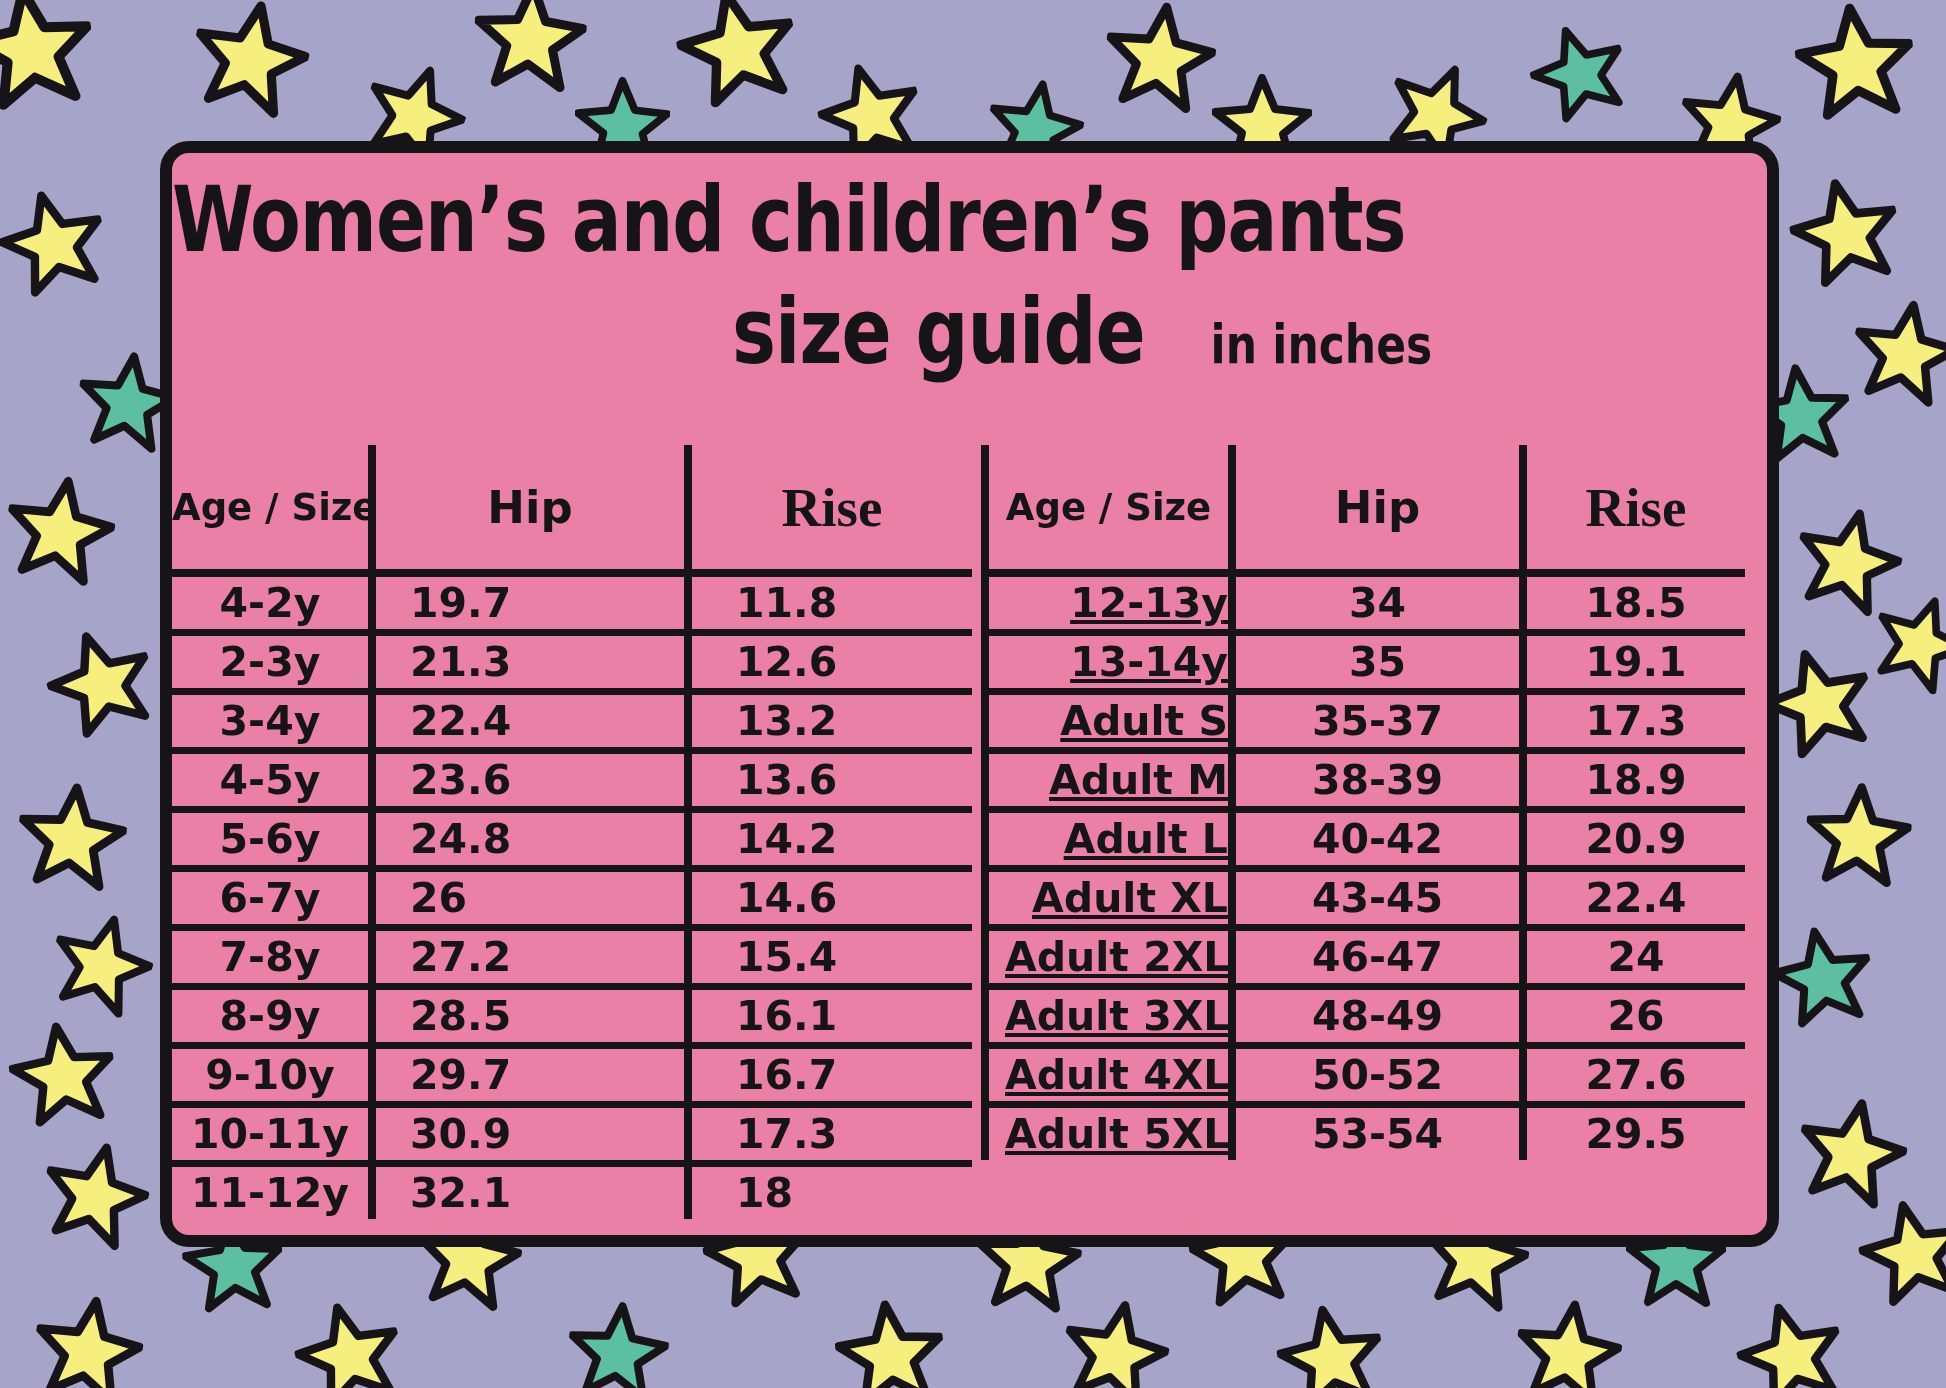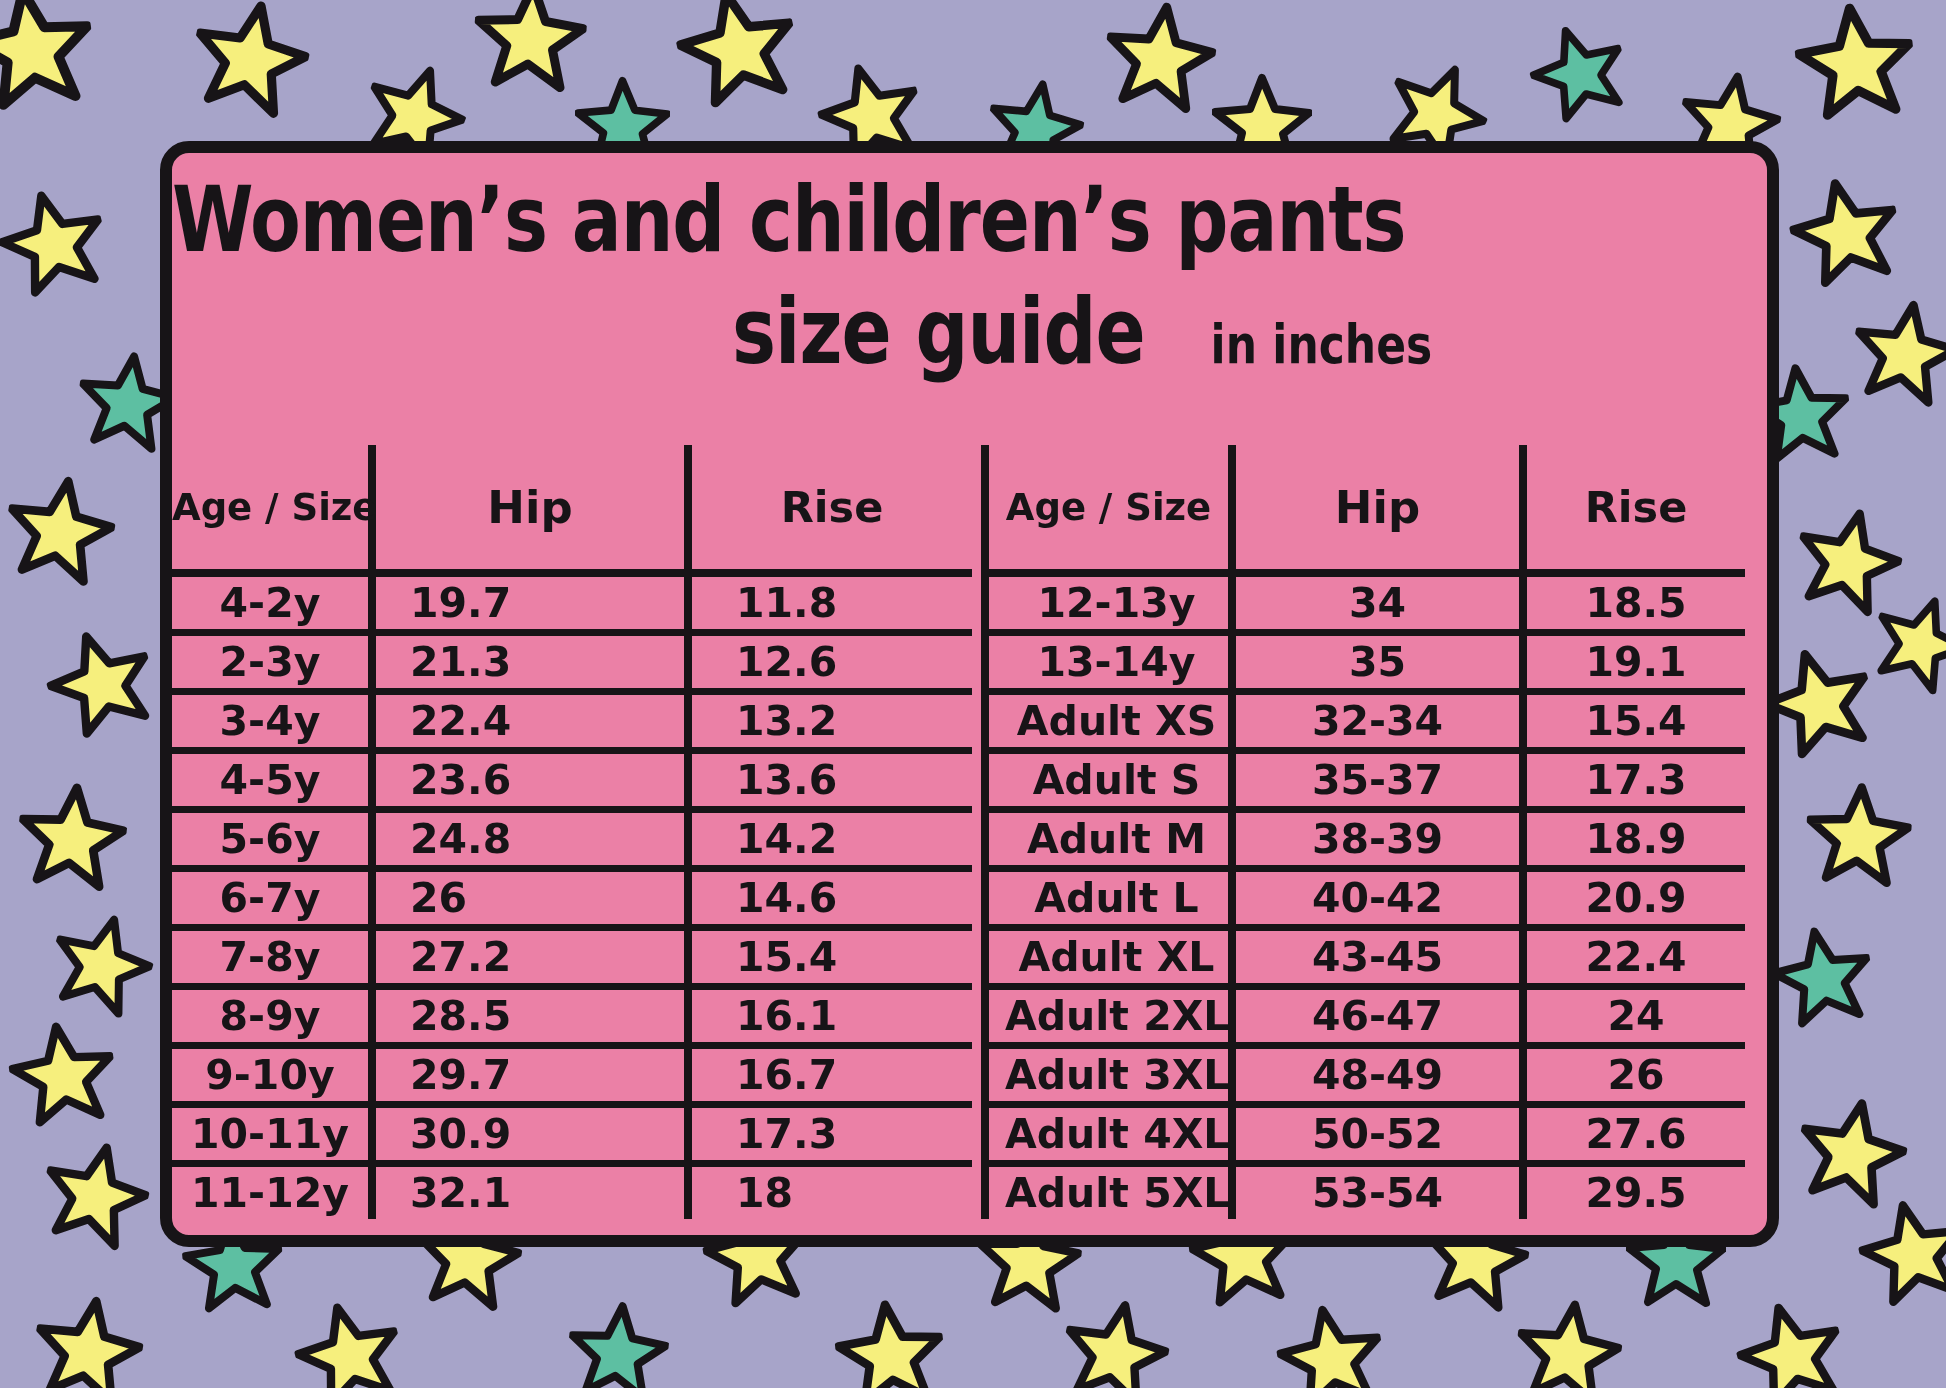--- a/index.html
+++ b/index.html
@@ -53,37 +53,37 @@
     padding:0;font-weight:700;white-space:nowrap;overflow:visible;
     vertical-align:middle;
   }
   .size-table thead th{
     height:124px;
     border-bottom:8px solid var(--ink);
     text-align:center;
   }
   .size-table thead th.h-age{font-size:37px;}
   .size-table thead th.h-hip{font-size:45px;}
-  .size-table thead th.h-rise{font-size:43px;}
+  .size-table thead th.h-rise{font-size:55px;font-family:Liberation Serif, serif;}
 
   .size-table td{height:52px;font-size:41px;border-bottom:7px solid var(--ink);}
   .size-table tbody tr:last-child td{border-bottom:none;margin-left:30px;}
 
   .size-table th:nth-child(2),.size-table td:nth-child(2),
   .size-table th:nth-child(3),.size-table td:nth-child(3){
     border-left:8px solid var(--ink);
   }
   table.right-table th:first-child,table.right-table td:first-child{
     border-left:8px solid var(--ink);
   }
 
   table.left-table td:nth-child(1){text-align:center;}
   table.left-table td:nth-child(2){text-align:left;padding-left:34px;}
   table.left-table td:nth-child(3){text-align:left;padding-left:44px;}
-  table.right-table td:nth-child(1){text-align:center;padding-left:16px;}
+  table.right-table td:nth-child(1){text-align:right;padding-left:16px;text-decoration:underline;}
   table.right-table td:nth-child(2){text-align:center;}
   table.right-table td:nth-child(3){text-align:center;}
 </style>
 </head>
 <body>
 
 <div class="stars-layer" id="stars-layer">
     <div class="star" style="left: -32.5px; top: -17.5px; width: 125px; height: 125px; transform: rotate(-8deg); color: rgb(246, 239, 125);">
       <svg viewBox="0 0 100 100" xmlns="http://www.w3.org/2000/svg">
         <path d="M50 6 L63 37 L97 41 L71 62 L80 95 L50 76 L22 94 L30 61 L3 40 L38 37 Z" fill="currentColor" stroke="#171417" stroke-width="8" stroke-linejoin="round"></path>
@@ -418,25 +418,20 @@
           <td>12-13y</td>
           <td>34</td>
           <td>18.5</td>
         </tr>
         <tr>
           <td>13-14y</td>
           <td>35</td>
           <td>19.1</td>
         </tr>
         <tr>
-          <td>Adult XS</td>
-          <td>32-34</td>
-          <td>15.4</td>
-        </tr>
-        <tr>
           <td>Adult S</td>
           <td>35-37</td>
           <td>17.3</td>
         </tr>
         <tr>
           <td>Adult M</td>
           <td>38-39</td>
           <td>18.9</td>
         </tr>
         <tr>

